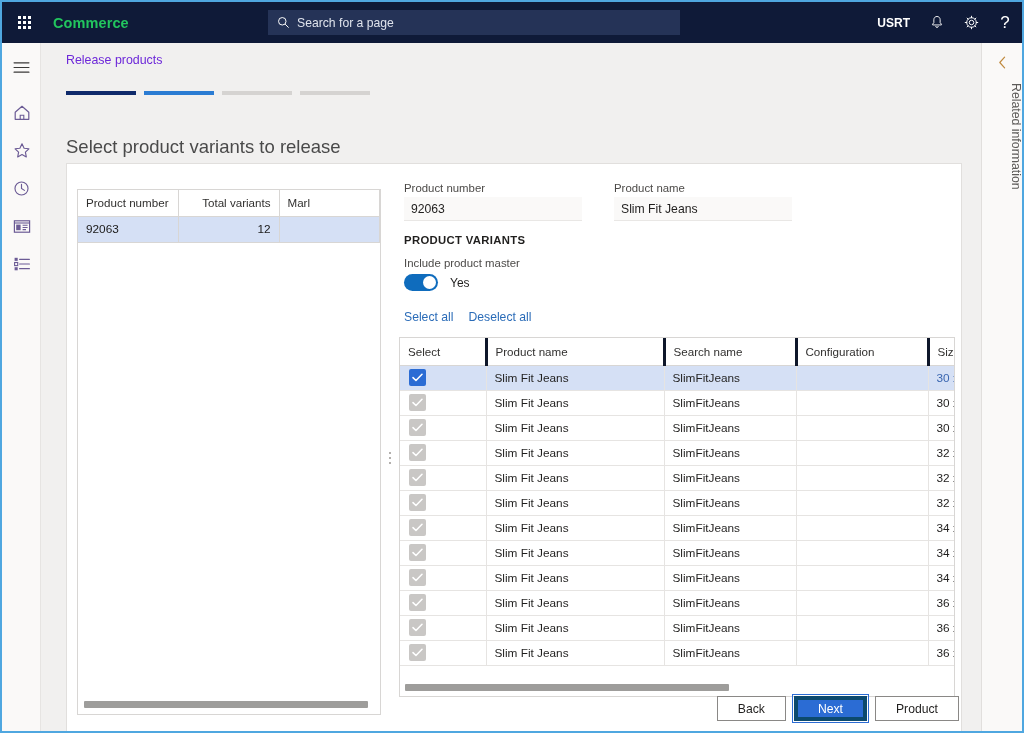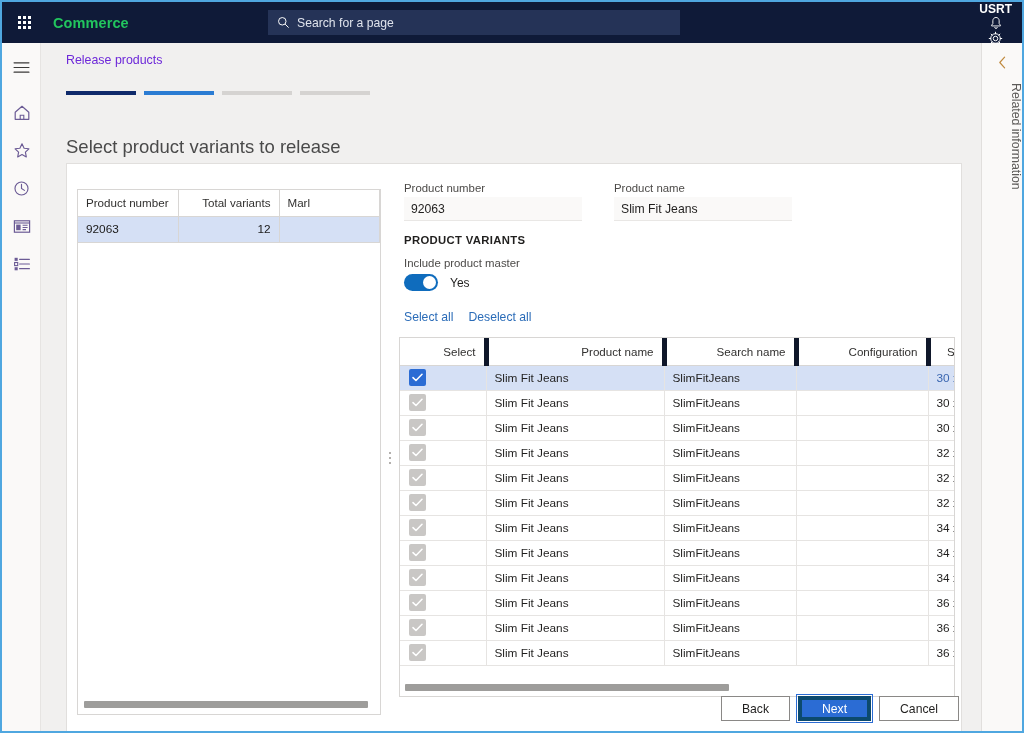--- a/index.html
+++ b/index.html
@@ -54,21 +54,21 @@
     display: flex; align-items: center;
     padding: 8px 9px;
     cursor: text;
   }
   .searchwrap .mag { margin-right: 7px; display: flex; align-items: center; }
   .search-text {
     color: #dfe3ec; font-size: 12.2px; white-space: nowrap;
   }
   .topright {
     position: absolute; right: 0; top: 0;
-    height: 41px; display: flex; align-items: center; flex-direction: column;
+    height: 41px; display: flex; align-items: center;
   }
   .usrt { color: #ffffff; font-size: 12px; font-weight: 600; padding: 0 10px; cursor: pointer; }
   .ticon {
     width: 34px; height: 41px;
     display: flex; align-items: center; justify-content: center;
     color: #ffffff; cursor: pointer;
   }
   .qmark { font-size: 17px; color: #ffffff; font-weight: 400; }
 
   
@@ -233,24 +233,24 @@
     width: 556px; height: 360px;
     border: 1px solid #d8d6d4;
     border-left: 1px solid #d8d6d4;
     background: #ffffff;
     overflow: hidden;
   }
   .vgrid { width: 560px; border-collapse: collapse; table-layout: fixed; }
   .vgrid th {
     height: 27px;
     font-size: 11.6px; font-weight: 400; color: #31302f;
-    text-align: right;
+    text-align: left;
     padding: 0 8px;
     border-bottom: 1px solid #d8d6d4;
-    border-right: 5px solid #0f172a;
+    border-right: 3px solid #0f172a;
     background: #ffffff;
     white-space: nowrap; overflow: hidden;
   }
   .vgrid td {
     height: 25px;
     font-size: 11.8px; color: #201f1e;
     padding: 0 8px;
     border-bottom: 1px solid #e6e4e2;
     border-right: 1px solid #e6e4e2;
     white-space: nowrap; overflow: hidden;
@@ -662,21 +662,21 @@
           </table>
           <div class="vscroll"></div>
         </div>
 
       </div>
     </div>
 
     <div class="footer">
       <div class="btn">Back</div>
       <div class="btn primary">Next</div>
-      <div class="btn">Cancel</div>
+      <div class="btn">Product</div>
     </div>
   </div>
 
   <div class="relrail">
     <div class="relchev">
       <svg width="9" height="13" viewBox="0 0 9 13">
         <path d="M6.6 1.2L1.8 6.5l4.8 5.3" fill="none" stroke="#c08a3e" stroke-width="1.2" stroke-linecap="round" stroke-linejoin="round"></path>
       </svg>
     </div>
     <div class="reltext">

